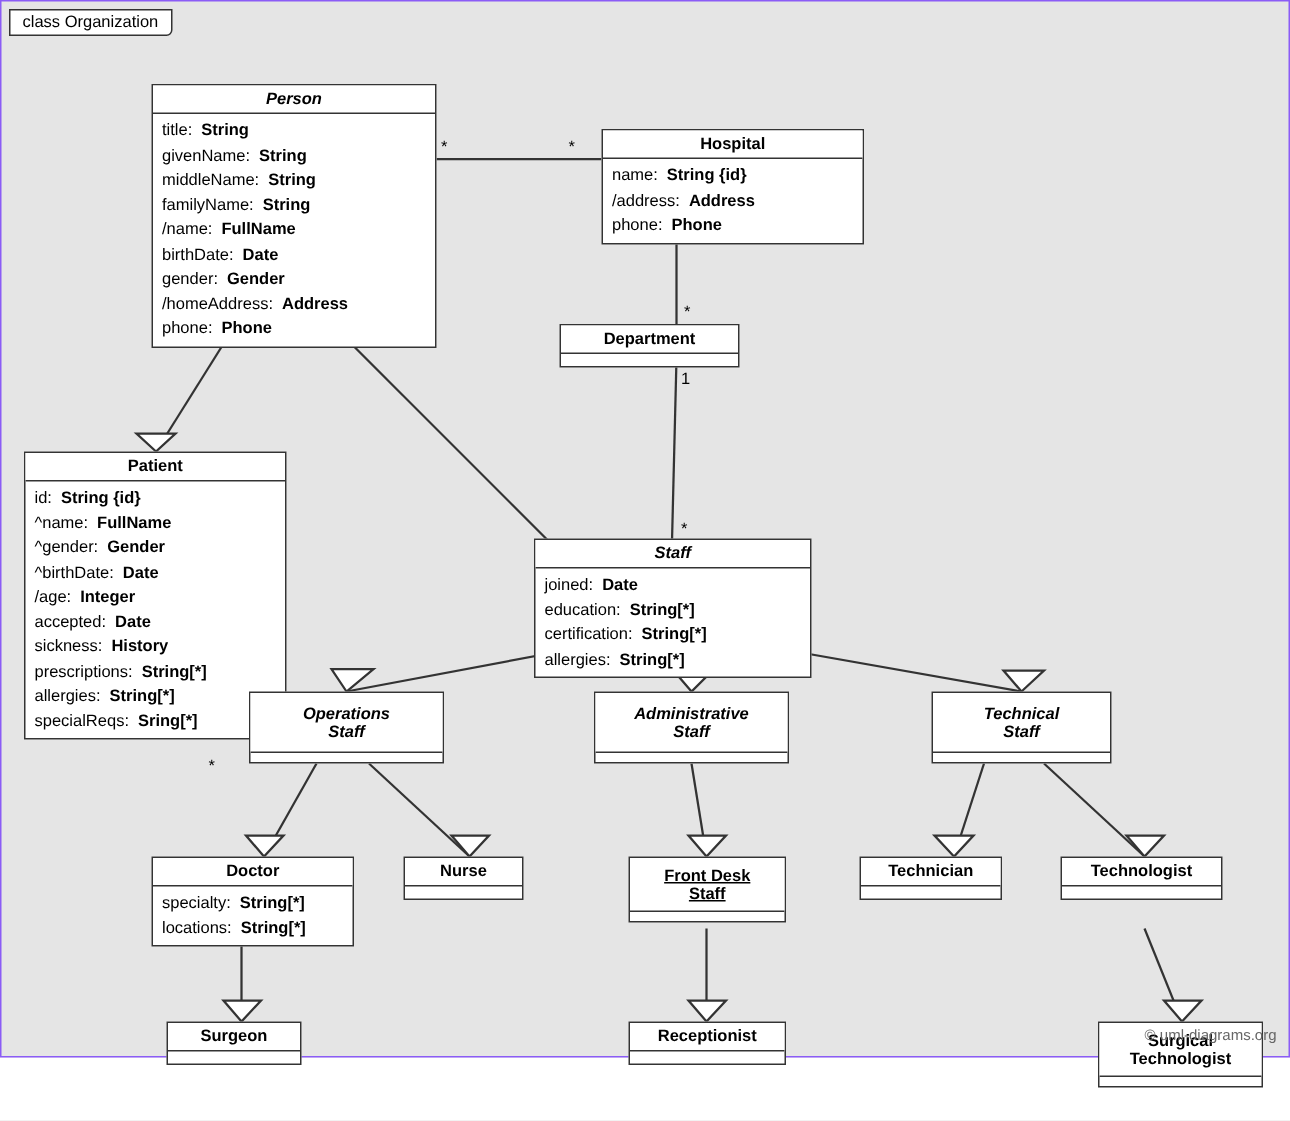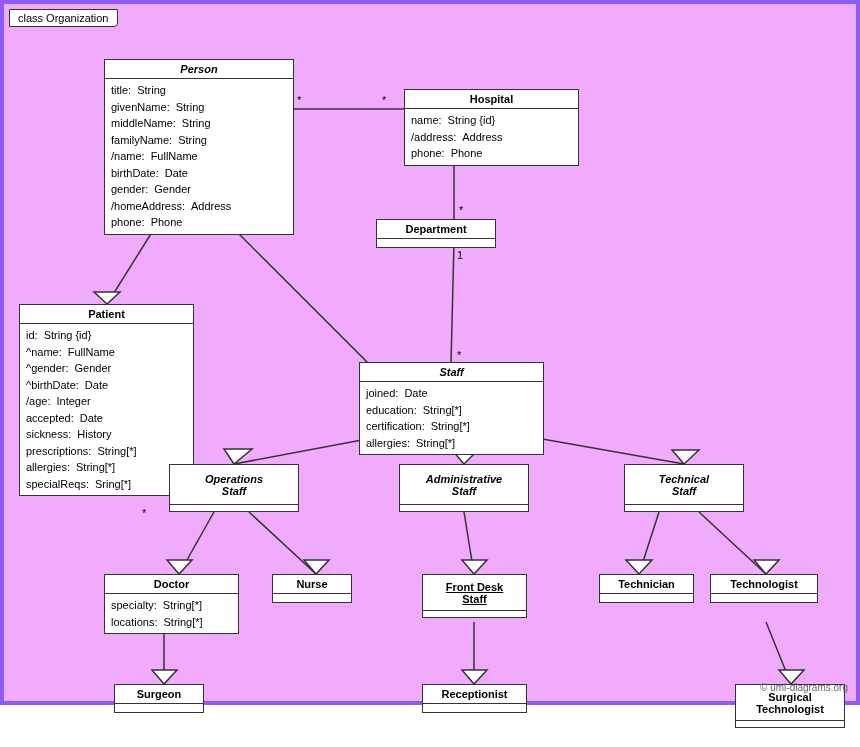--- a/index.html
+++ b/index.html
@@ -9,22 +9,22 @@
       font-size: 11px;
       width: 860px;
       height: 747px;
       overflow: hidden;
       position: relative;
     }
     #diagram {
       position: relative;
       width: 860px;
       height: 705px;
-      background: #f0abfc;
-      border: 4px solid #8b5cf6;
+      background: #e5e5e5;
+      border: 1px solid #8b5cf6;
     }
     .class-box {
       position: absolute;
       border: 1.5px solid #333;
       background: #fff;
     }
     .class-header {
       background: #fff;
       border-bottom: 1.5px solid #333;
       text-align: center;
@@ -36,21 +36,21 @@
     }
     .class-body {
       padding: 3px 6px;
       line-height: 1.5;
     }
     .attr-row {
       display: flex;
       gap: 6px;
     }
     .attr-name { white-space: nowrap; }
-    .attr-type { white-space: nowrap; }
+    .attr-type { white-space: nowrap; font-weight: bold; }
     .diagram-title {
       position: absolute;
       top: 5px;
       left: 5px;
       border: 1.5px solid #333;
       padding: 2px 8px;
       font-size: 11px;
       background: #fff;
       border-radius: 0 0 4px 0;
     }
@@ -313,21 +313,21 @@
     <div class="class-body" style="height:8px;"></div>
   </div>
 
   <div class="class-box" style="left:418px; top:570px; width:105px;">
     <div class="class-header" style="height:36px; display:flex; align-items:center; justify-content:center;text-decoration:underline;">
       <span>Front Desk<br>Staff</span>
     </div>
     <div class="class-body" style="height:6px;"></div>
   </div>
 
-  <div class="class-box" style="left:595px; top:570px; width:95px;">
+  <div class="class-box" style="left:572px; top:570px; width:95px;">
     <div class="class-header">Technician</div>
     <div class="class-body" style="height:8px;"></div>
   </div>
 
   <div class="class-box" style="left:706px; top:570px; width:108px;">
     <div class="class-header">Technologist</div>
     <div class="class-body" style="height:8px;"></div>
   </div>
 
   <div class="class-box" style="left:418px; top:680px; width:105px;">

